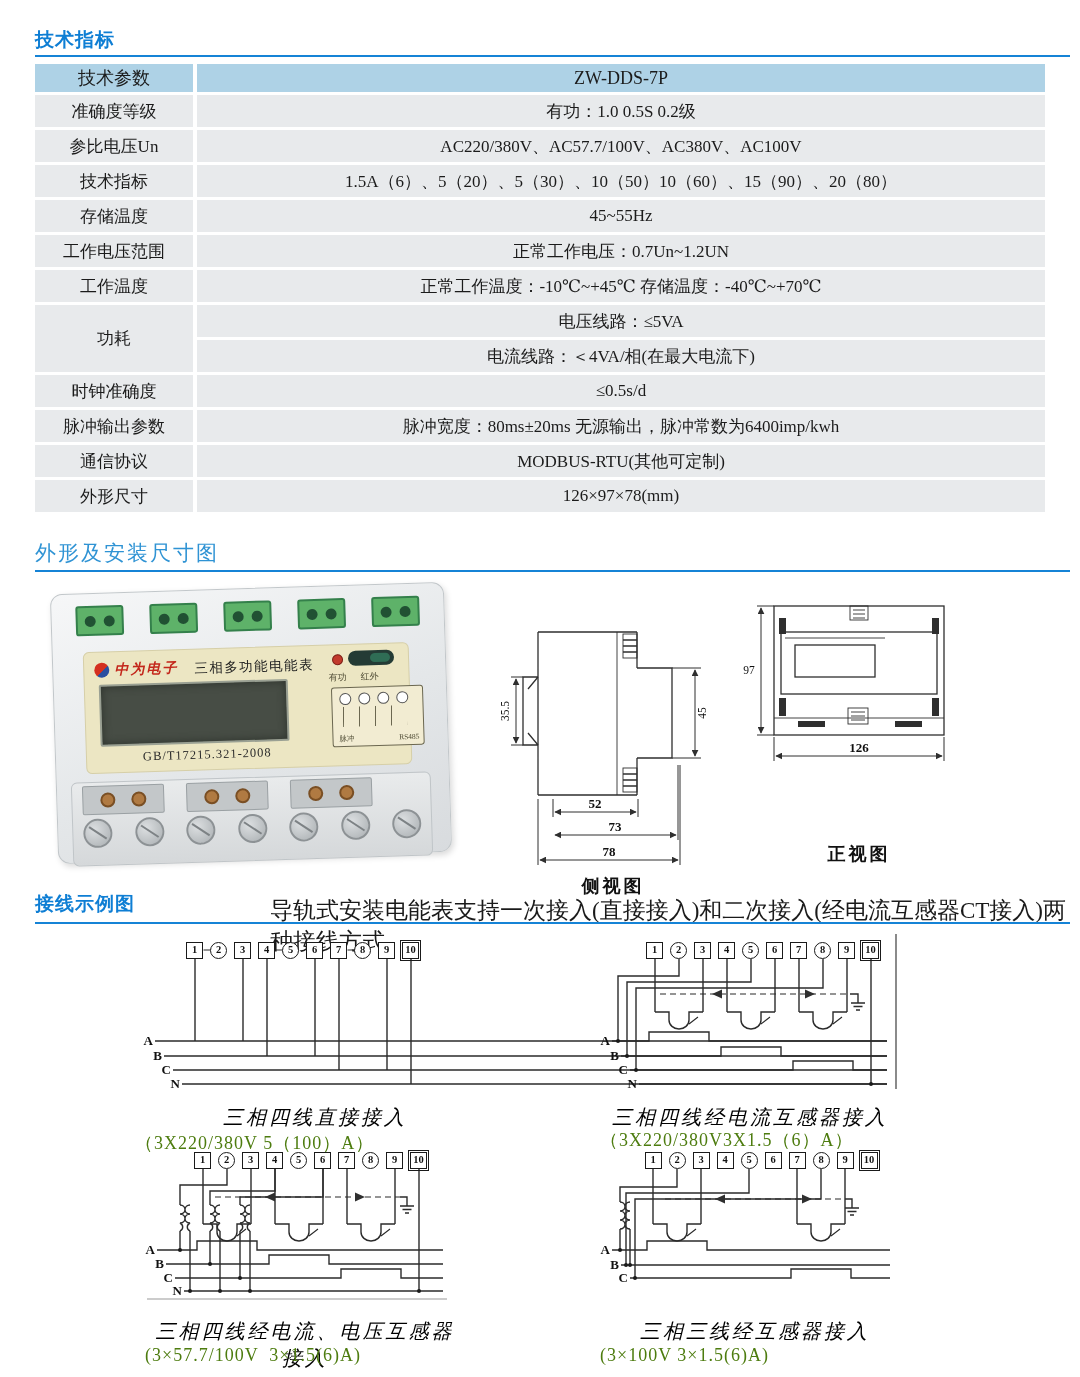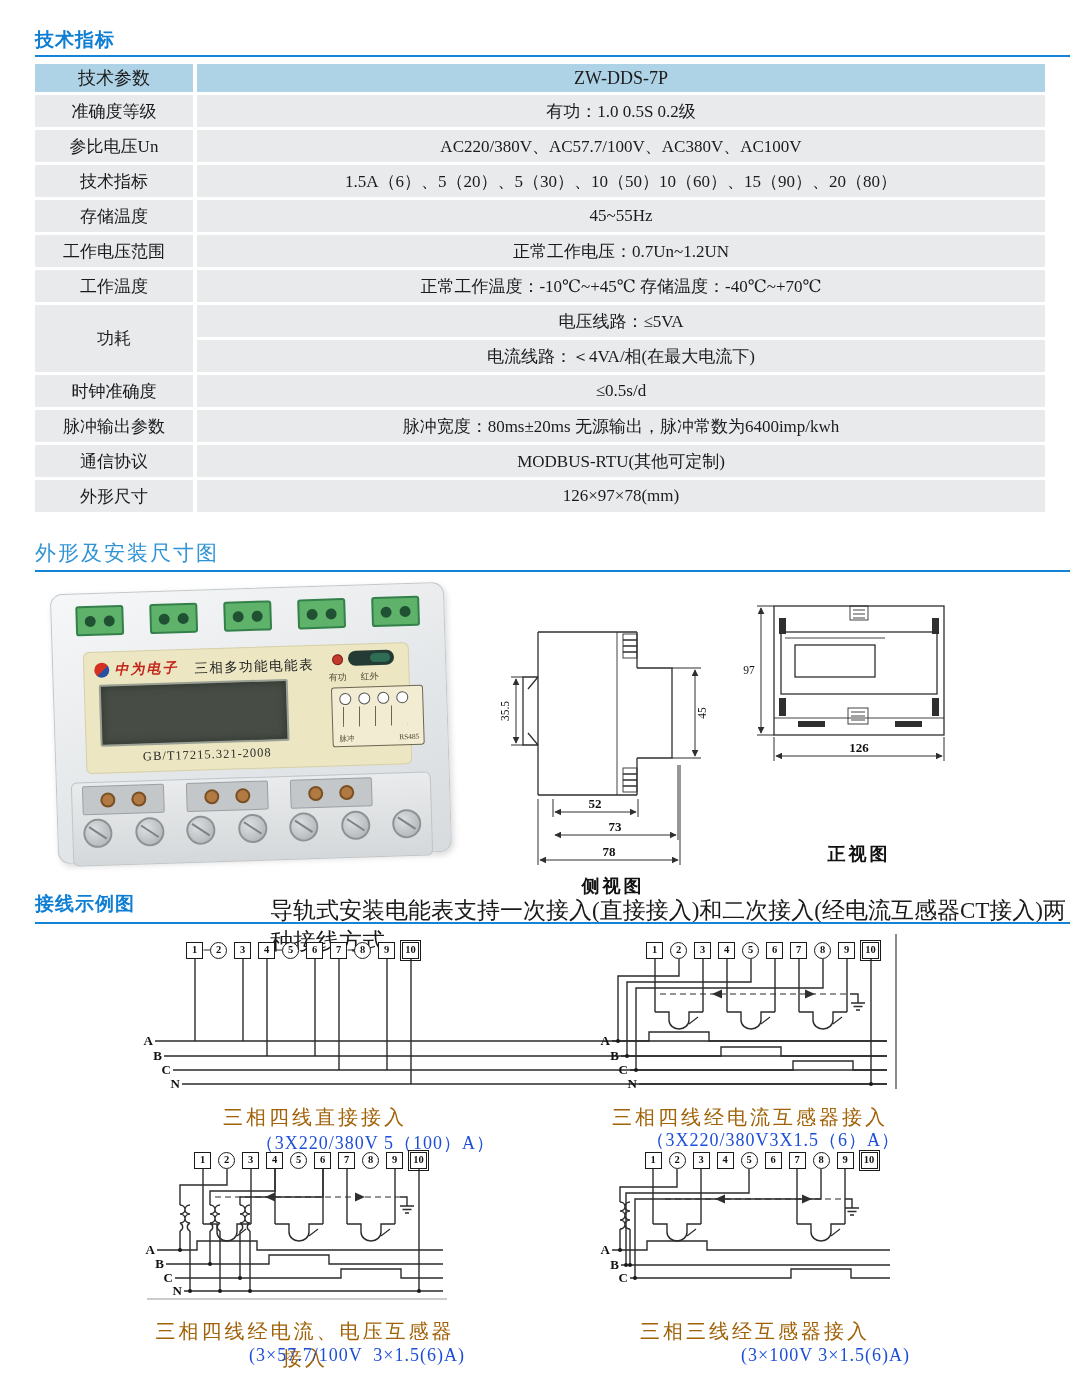--- a/index.html
+++ b/index.html
@@ -26,22 +26,22 @@
   .vstack .tvalue + .tvalue{margin-top:3px;}
   
   .wd{position:absolute;}
   .wd svg{position:absolute;left:0;top:0;}
   .tstrip{position:absolute;display:flex;gap:7px;}
   .term{width:17px;height:17px;box-sizing:border-box;border:1.6px solid #1a1a1a;background:#fff;
         font-family:"Liberation Serif",serif;font-weight:bold;font-size:10.5px;line-height:13px;
         text-align:center;color:#111;flex:none;}
   .term.ci{border-radius:50%;}
   .term.dbl{outline:1px solid #1a1a1a;outline-offset:1.5px;}
-  .wcap1{position:absolute;text-align:center;font-size:20px;letter-spacing:3px;color:#a16207;}
-  .wcap2{position:absolute;text-align:right;font-size:18px;letter-spacing:1px;color:#1d4ed8;white-space:pre;}
+  .wcap1{position:absolute;text-align:center;font-size:20px;letter-spacing:3px;color:#000000;font-style:italic;}
+  .wcap2{position:absolute;text-align:left;font-size:18px;letter-spacing:1px;color:#4d7c0f;white-space:pre;}
   .wire{stroke:#2b2b2b;stroke-width:1.4;fill:none;}
   .wire-thin{stroke:#2b2b2b;stroke-width:1.1;fill:none;}
   .dash{stroke:#2b2b2b;stroke-width:1.2;fill:none;stroke-dasharray:6 4;}
   .dot{fill:#1a1a1a;}
   .ph{font-family:"Liberation Serif",serif;font-weight:bold;font-size:13px;fill:#111;}
   .sep{stroke:#999;stroke-width:1;}
   
   .fig svg{display:block;}
   .draw{stroke:#2f2f2f;stroke-width:1.3;fill:none;}
   .draw-thin{stroke:#2f2f2f;stroke-width:0.9;fill:none;}

